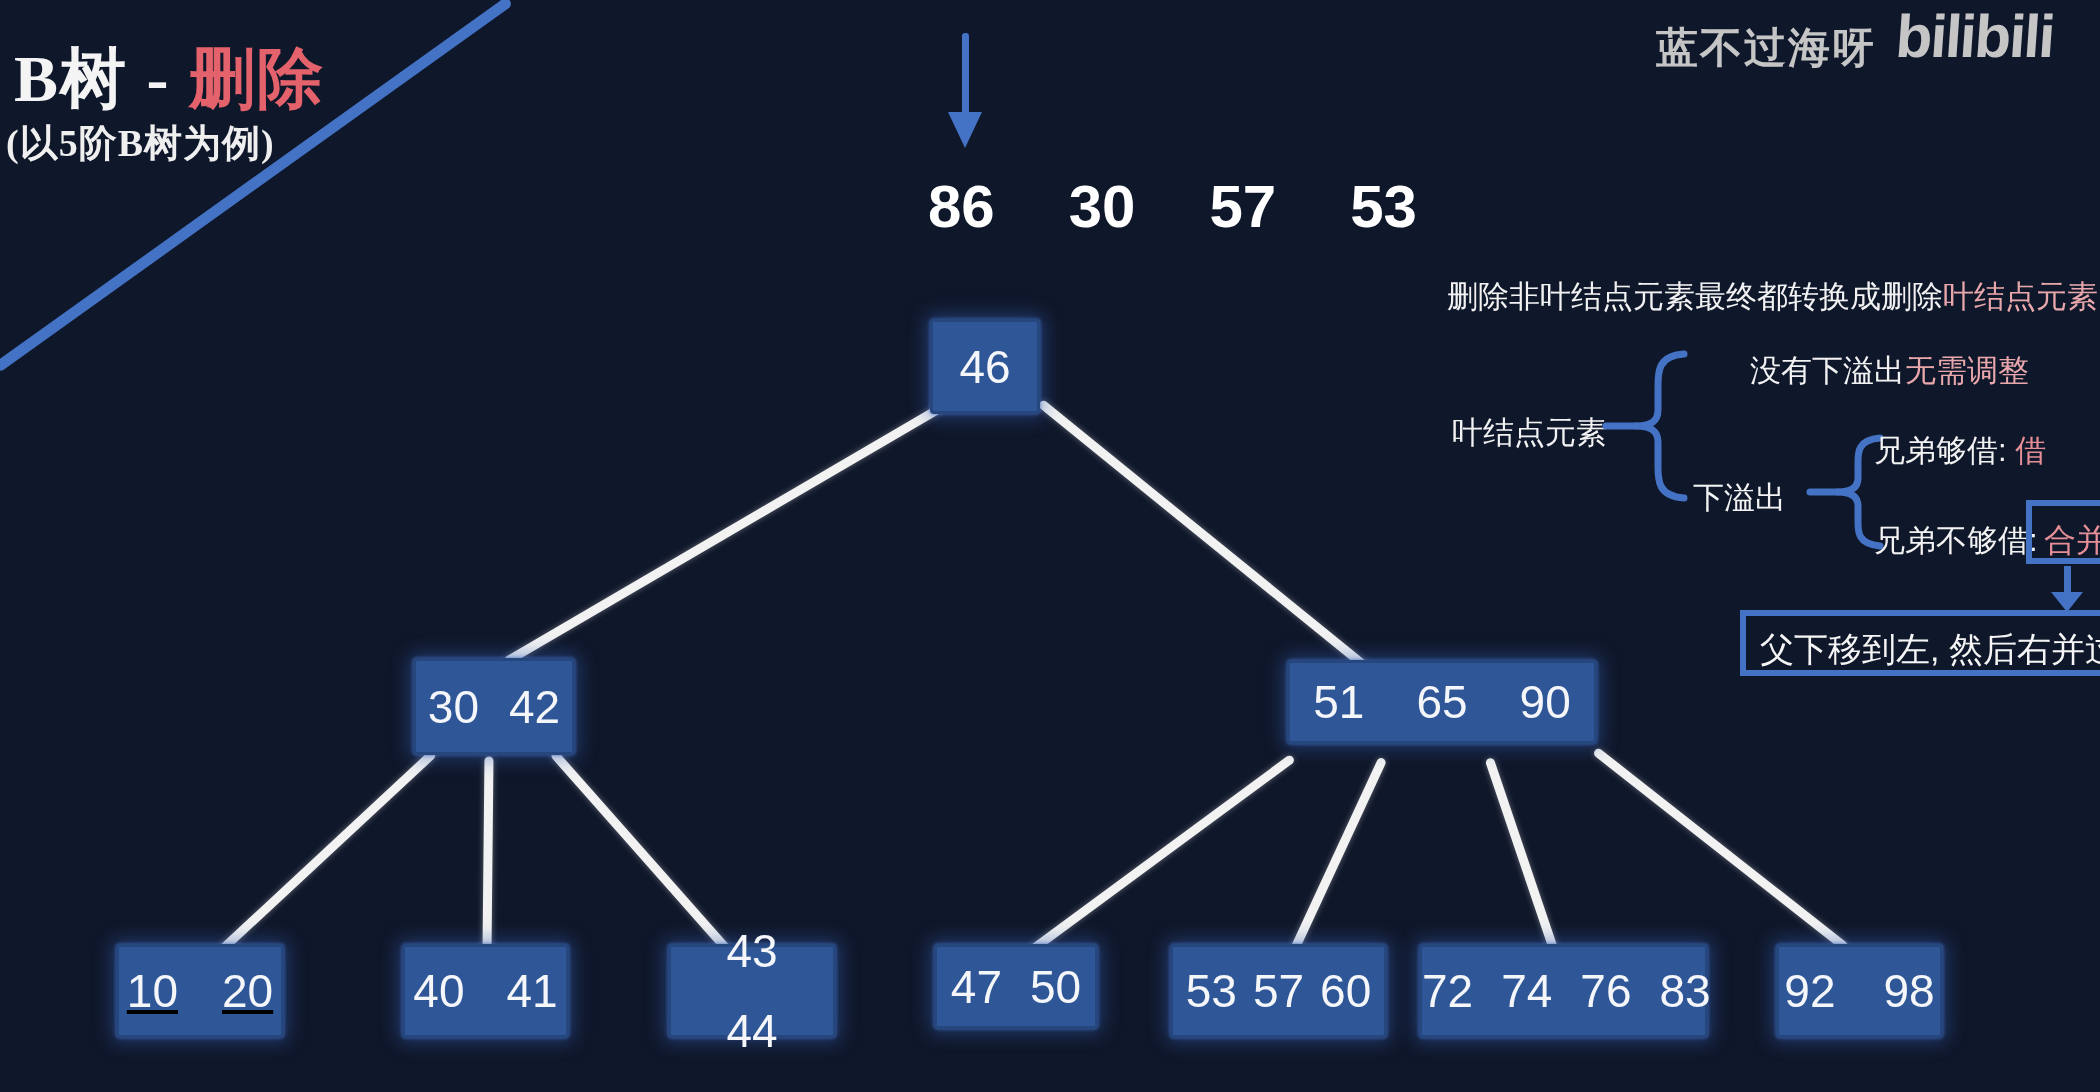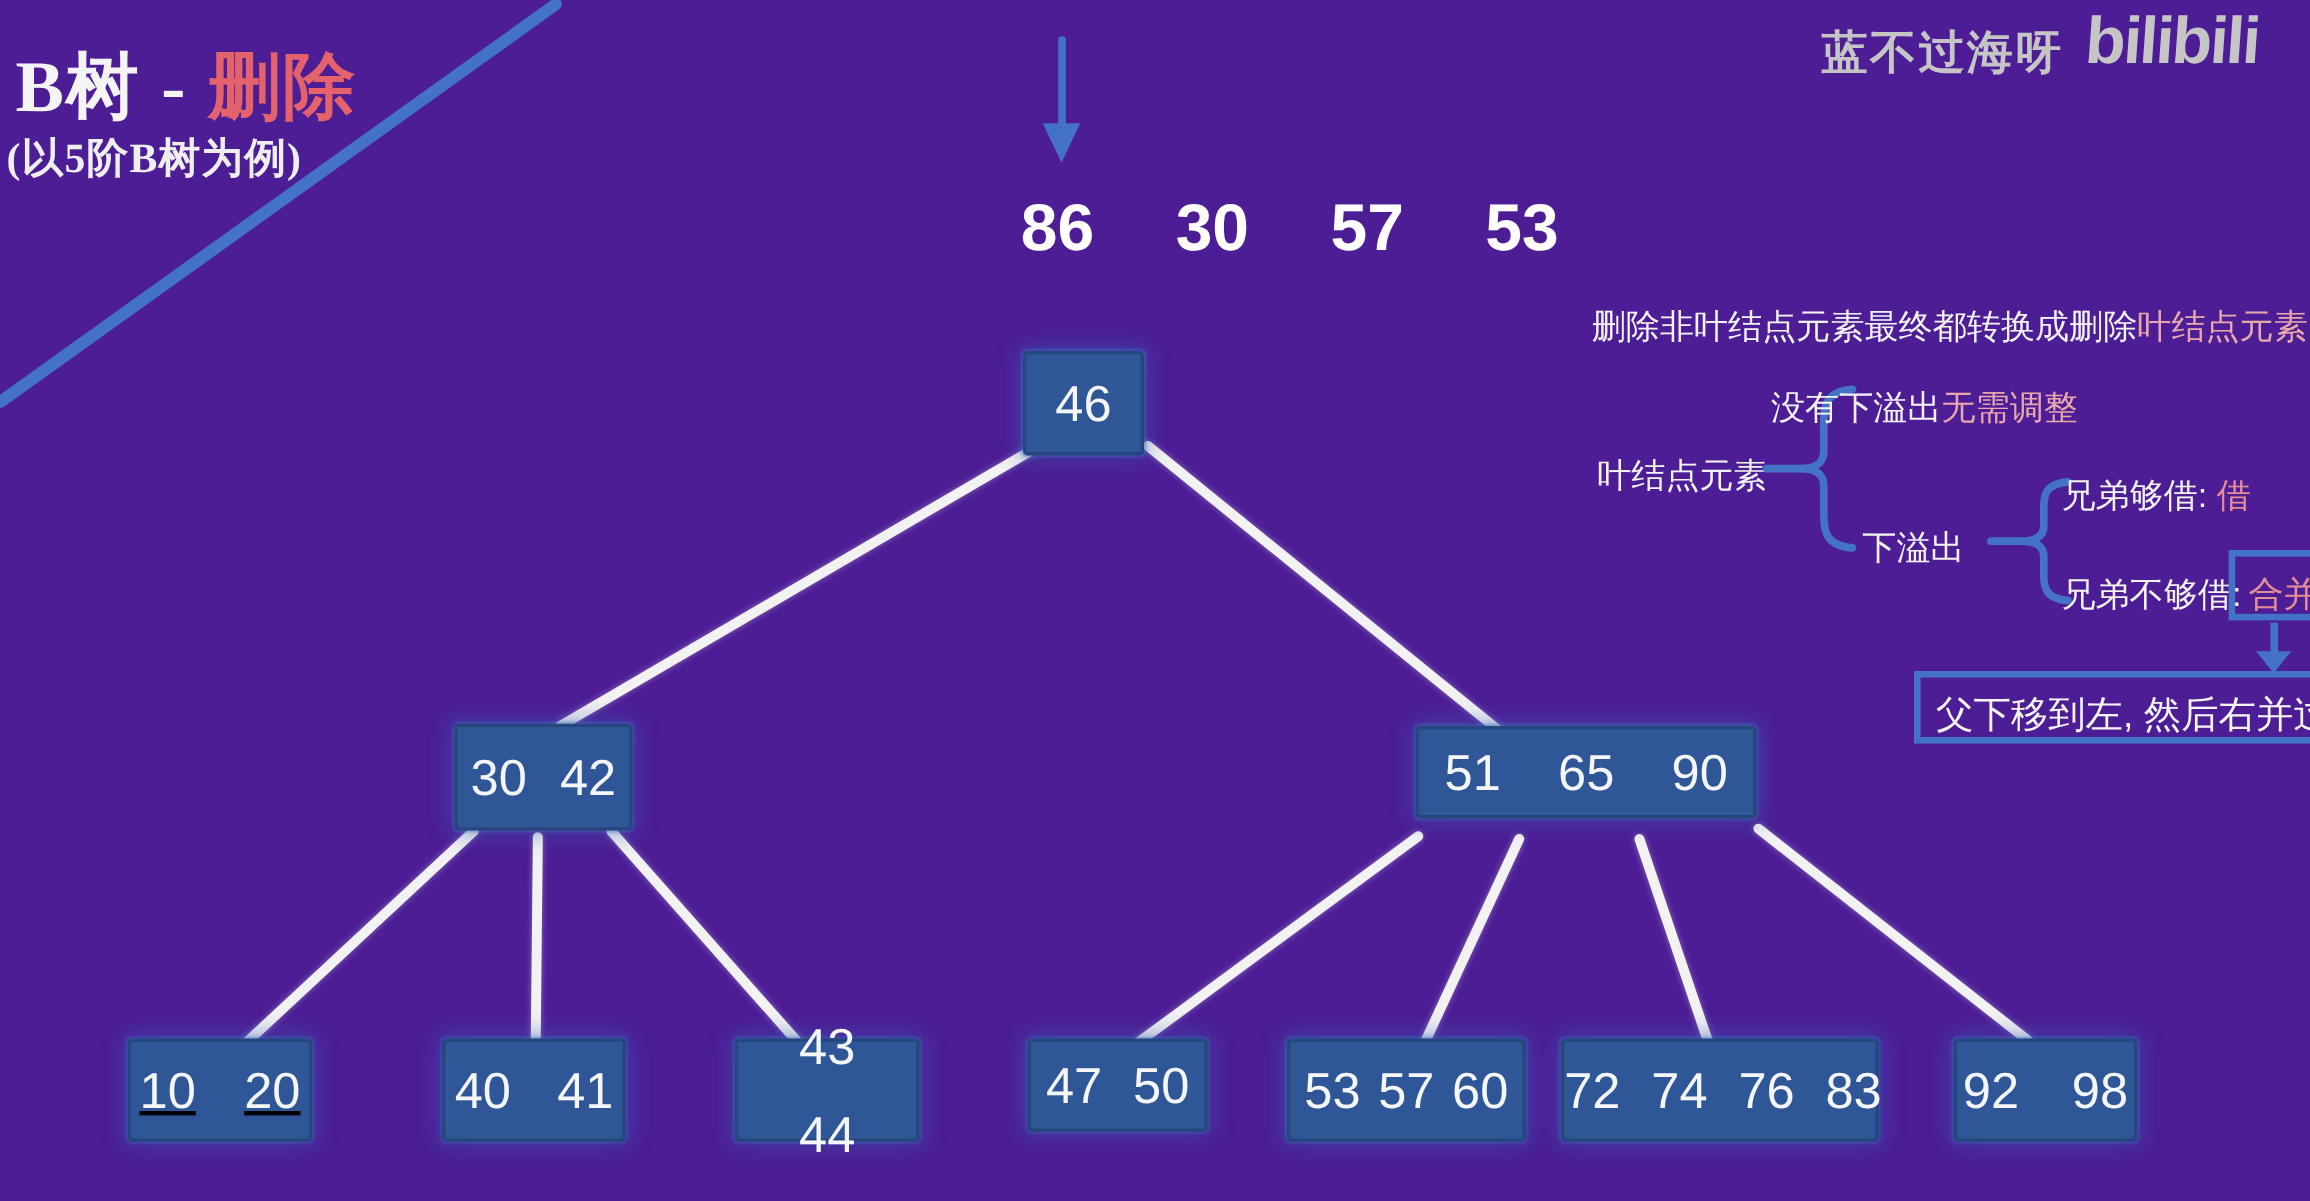--- a/index.html
+++ b/index.html
@@ -1,17 +1,17 @@
 <!DOCTYPE html>
 <html><head>
 <meta charset="utf-8">
 <style>
   html,body{margin:0;padding:0;background:#000;}
   #stage{
-    position:relative;width:2100px;height:1092px;background:#4c1d95;
+    position:relative;width:2100px;height:1092px;background:#0f172a;
     overflow:hidden;font-family:"Liberation Sans",sans-serif;
     -webkit-font-smoothing:antialiased;
   }
   
   .title{
     position:absolute;left:14px;top:34px;white-space:nowrap;
     font-family:"Liberation Serif","DejaVu Serif",serif;
     font-size:66px;font-weight:bold;color:#f4f4f4;letter-spacing:2px;
   }
   .title .hl{color:var(--title-red);}
@@ -117,21 +117,21 @@
 
   <div class="ann" style="left:1447px;top:276px;"><span>删除非叶结点元素最终都转换成删除</span><span class="pink">叶结点元素</span></div>
 
   <div class="ann" style="left:1452px;top:412px;">叶结点元素</div>
 
   <svg class="brace" style="left:1592px;top:346px;" width="100" height="160" viewBox="0 0 100 160">
     <path d="M92 8 C64 10 66 28 66 44 L66 64 C66 76 58 80 44 80 C58 80 66 84 66 96 L66 116 C66 132 64 150 92 152"></path>
     <path d="M44 80 L14 80"></path>
   </svg>
 
-  <div class="ann" style="left:1610px;top:350px;"><span>没有下溢出</span><span class="pink">无需调整</span></div>
+  <div class="ann" style="left:1750px;top:350px;"><span>没有下溢出</span><span class="pink">无需调整</span></div>
 
   <div class="ann" style="left:1693px;top:477px;">下溢出</div>
 
   <svg class="brace" style="left:1798px;top:432px;" width="90" height="120" viewBox="0 0 90 120">
     <path d="M82 6 C58 8 60 22 60 34 L60 46 C60 56 52 60 40 60 C52 60 60 64 60 74 L60 86 C60 98 58 112 82 114"></path>
     <path d="M40 60 L12 60"></path>
   </svg>
 
   <div class="ann" style="left:1874px;top:430px;"><span>兄弟够借: </span><span class="pinkstrong">借</span></div>
 

